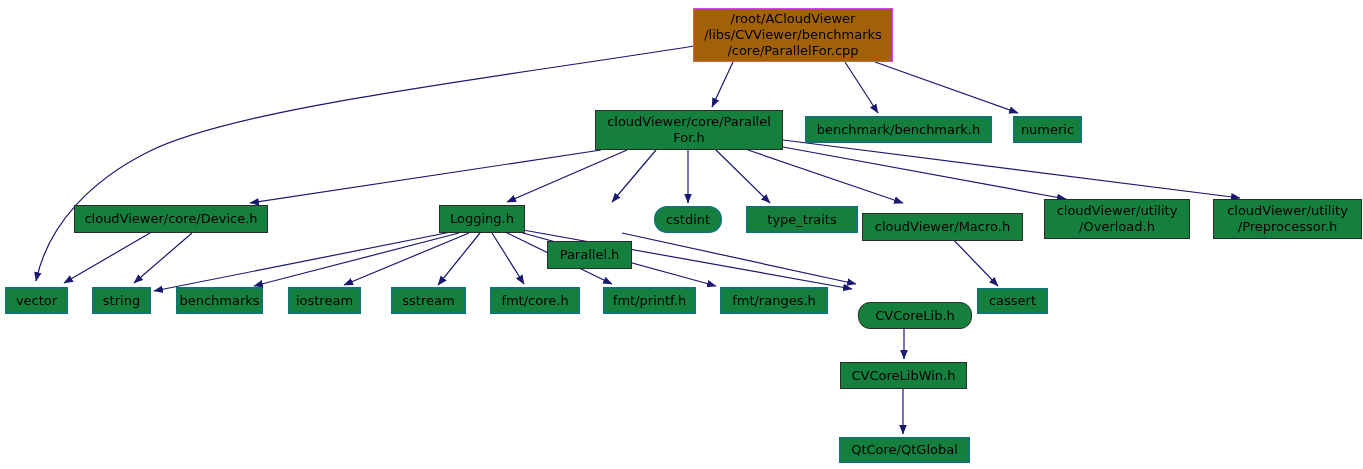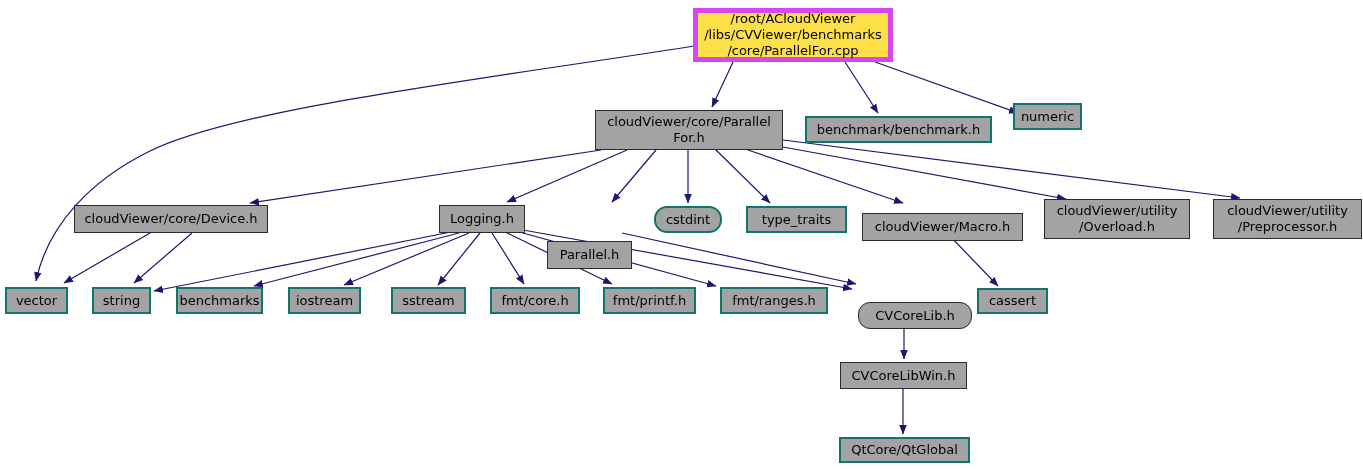--- a/index.html
+++ b/index.html
@@ -24,27 +24,27 @@
   .node {
     position: absolute;
     box-sizing: border-box;
     display: flex;
     align-items: center;
     justify-content: center;
     text-align: center;
     font-size: 13px;
     line-height: 16px;
     color: #000000;
-    background: #a3a3a3;
+    background: #15803d;
     white-space: pre-line;
     padding: 0 3px;
   }
   .node.root {
-    background: #fde047;
-    border: 5px solid #d946ef;
+    background: #a16207;
+    border: 1px solid #d946ef;
   }
   .node.internal {
     border: 1px solid #2b2b2b;
     cursor: pointer;
   }
   .node.external {
     border: 2px solid #0f766e;
     justify-content: center;
   }
   .node .label {
@@ -90,26 +90,26 @@
         <path d="M 903 389 L 903 434" fill="none" stroke="#191970" stroke-width="1.2" marker-end="url(#arrowhead)"></path>
       </g>
   </svg>
   <div id="node-layer">
       <div class="node root" style="left: 693px; top: 8px; width: 200px; height: 54px;"><span class="label">/root/ACloudViewer
 /libs/CVViewer/benchmarks
 /core/ParallelFor.cpp</span></div>
       <div class="node internal" style="left: 595px; top: 110px; width: 188px; height: 40px;"><span class="label">cloudViewer/core/Parallel
 For.h</span></div>
       <div class="node external" style="left: 805px; top: 116px; width: 187px; height: 27px;"><span class="label">benchmark/benchmark.h</span></div>
-      <div class="node external" style="left: 1013px; top: 103px; width: 69px; height: 27px;"><span class="label">numeric</span></div>
+      <div class="node external" style="left: 1013px; top: 116px; width: 69px; height: 27px;"><span class="label">numeric</span></div>
       <div class="node internal" style="left: 74px; top: 205px; width: 194px; height: 28px;"><span class="label">cloudViewer/core/Device.h</span></div>
       <div class="node internal" style="left: 439px; top: 205px; width: 86px; height: 28px;"><span class="label">Logging.h</span></div>
       <div class="node internal" style="left: 547px; top: 205px; width: 85px; height: 28px; margin-top: 36px;"><span class="label">Parallel.h</span></div>
       <div class="node external" style="left: 654px; top: 206px; width: 68px; height: 27px; border-radius: 13px;"><span class="label">cstdint</span></div>
-      <div class="node external" style="left: 746px; top: 206px; width: 101px; height: 27px;"><span class="label">type_traits</span></div>
+      <div class="node external" style="left: 746px; top: 206px; width: 112px; height: 27px;"><span class="label">type_traits</span></div>
       <div class="node internal" style="left: 862px; top: 206px; width: 161px; height: 28px; margin-top: 7px;"><span class="label">cloudViewer/Macro.h</span></div>
       <div class="node internal" style="left: 1044px; top: 199px; width: 146px; height: 40px;"><span class="label">cloudViewer/utility
 /Overload.h</span></div>
       <div class="node internal" style="left: 1213px; top: 199px; width: 149px; height: 40px;"><span class="label">cloudViewer/utility
 /Preprocessor.h</span></div>
       <div class="node external" style="left: 5px; top: 287px; width: 63px; height: 27px;"><span class="label">vector</span></div>
       <div class="node external" style="left: 92px; top: 287px; width: 59px; height: 27px;"><span class="label">string</span></div>
       <div class="node external" style="left: 176px; top: 287px; width: 87px; height: 27px;"><span class="label">benchmarks</span></div>
       <div class="node external" style="left: 288px; top: 287px; width: 73px; height: 27px;"><span class="label">iostream</span></div>
       <div class="node external" style="left: 391px; top: 287px; width: 75px; height: 27px;"><span class="label">sstream</span></div>

